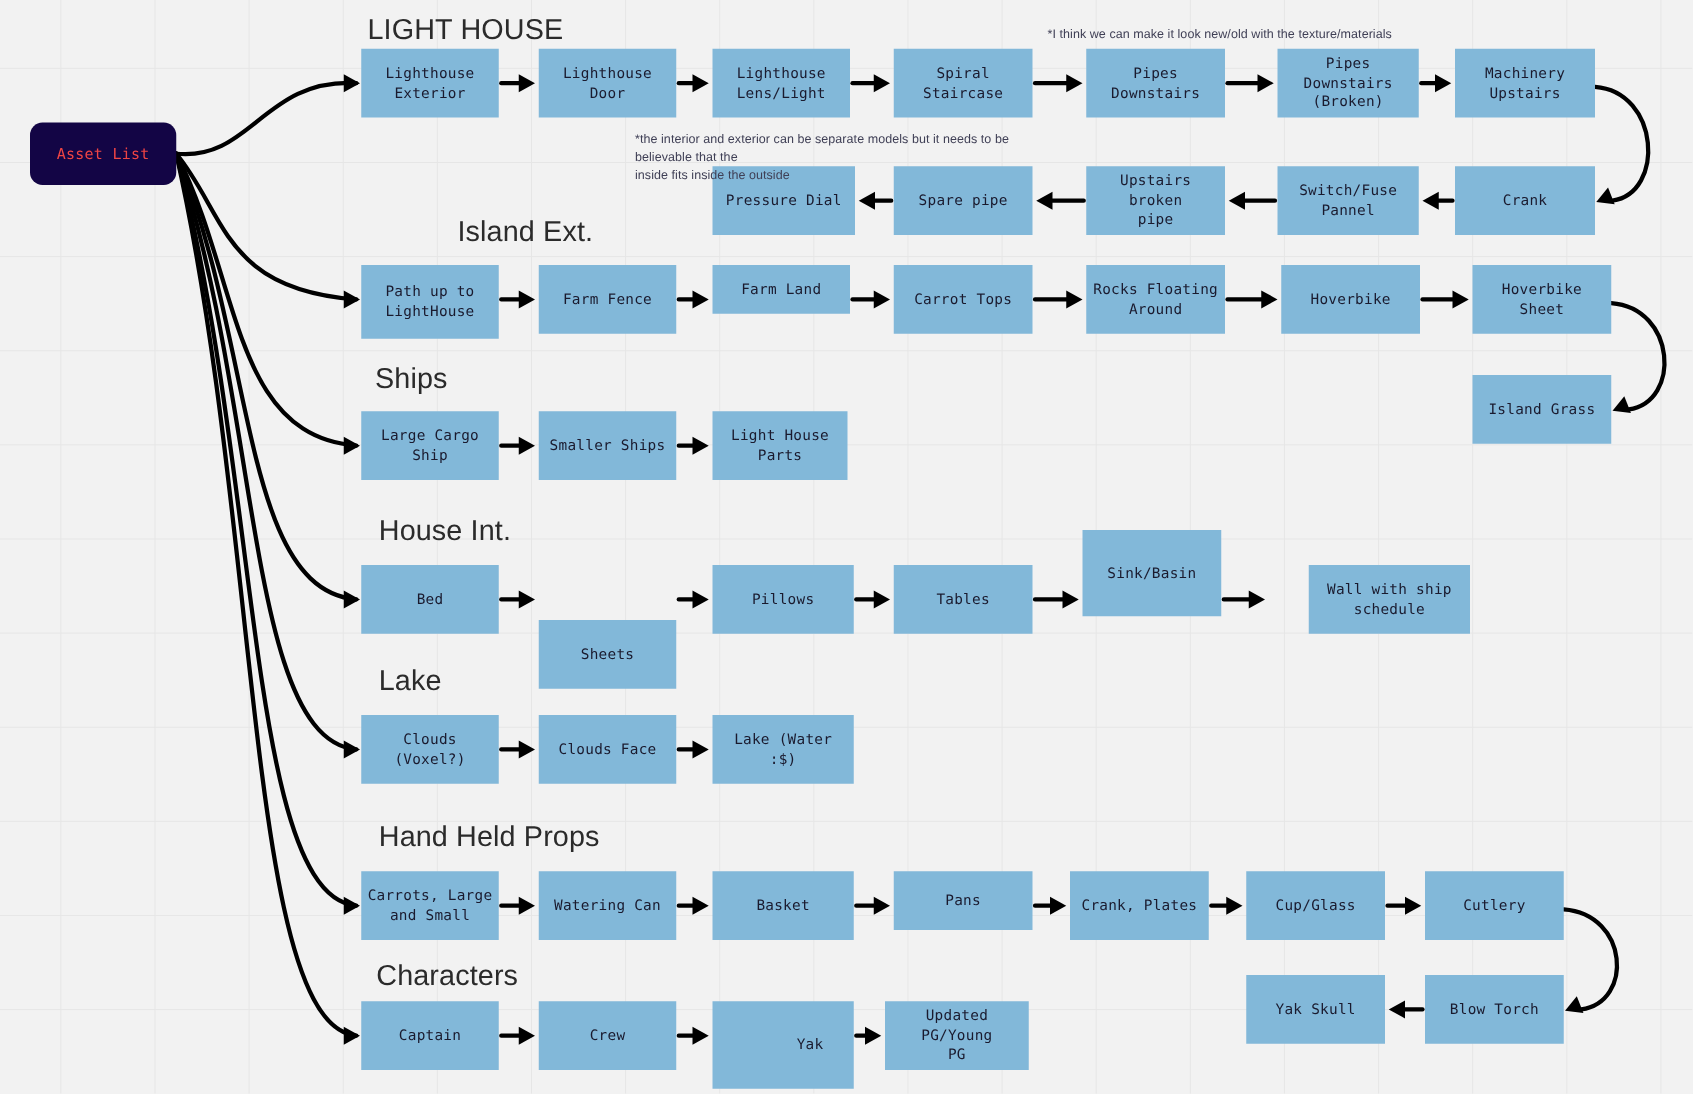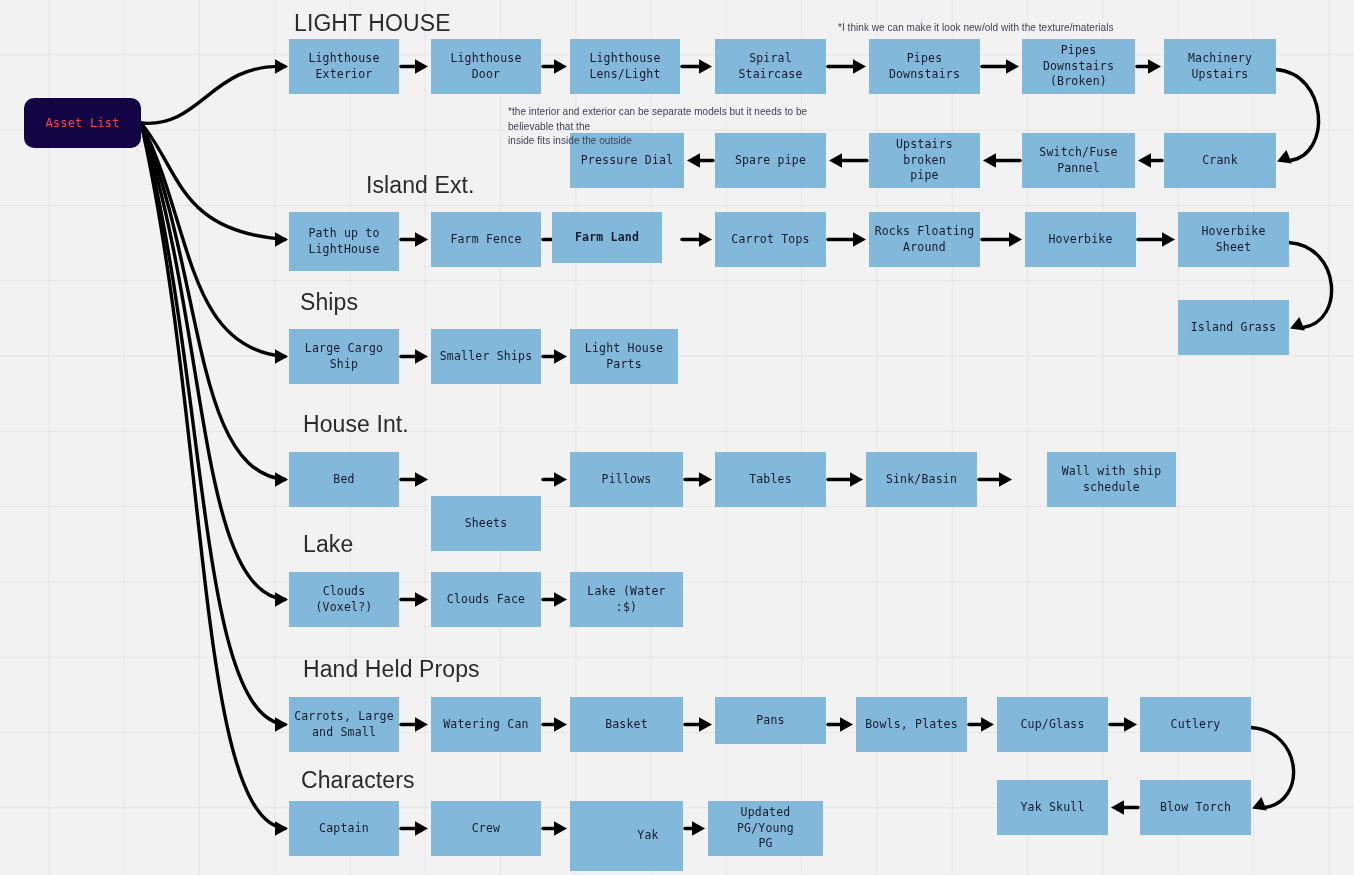--- a/index.html
+++ b/index.html
@@ -182,47 +182,47 @@
       <div class="node" style="left: 1164px; top: 133px; width: 112px; height: 55px;">Crank</div>
       <div class="node" style="left: 1022px; top: 133px; width: 113px; height: 55px;">Switch/Fuse
 Pannel</div>
       <div class="node" style="left: 869px; top: 133px; width: 111px; height: 55px;">Upstairs broken
 pipe</div>
       <div class="node" style="left: 715px; top: 133px; width: 111px; height: 55px;">Spare pipe</div>
       <div class="node" style="left: 570px; top: 133px; width: 114px; height: 55px;">Pressure Dial</div>
       <div class="node" style="left: 289px; top: 212px; width: 110px; height: 59px;">Path up to
 LightHouse</div>
       <div class="node" style="left: 431px; top: 212px; width: 110px; height: 55px;">Farm Fence</div>
-      <div class="node" style="left: 552px; top: 212px; width: 110px; height: 51px; font-weight: bold;">Farm Land</div>
+      <div class="node" style="left: 570px; top: 212px; width: 110px; height: 39px;">Farm Land</div>
       <div class="node" style="left: 715px; top: 212px; width: 111px; height: 55px;">Carrot Tops</div>
       <div class="node" style="left: 869px; top: 212px; width: 111px; height: 55px;">Rocks Floating
 Around</div>
       <div class="node" style="left: 1025px; top: 212px; width: 111px; height: 55px;">Hoverbike</div>
       <div class="node" style="left: 1178px; top: 212px; width: 111px; height: 55px;">Hoverbike Sheet</div>
       <div class="node" style="left: 1178px; top: 300px; width: 111px; height: 55px;">Island Grass</div>
       <div class="node" style="left: 289px; top: 329px; width: 110px; height: 55px;">Large Cargo Ship</div>
       <div class="node" style="left: 431px; top: 329px; width: 110px; height: 55px;">Smaller Ships</div>
       <div class="node" style="left: 570px; top: 329px; width: 108px; height: 55px;">Light House
 Parts</div>
       <div class="node" style="left: 289px; top: 452px; width: 110px; height: 55px;">Bed</div>
       <div class="node" style="left: 431px; top: 452px; width: 110px; height: 55px; margin-top: 44px;">Sheets</div>
       <div class="node" style="left: 570px; top: 452px; width: 113px; height: 55px;">Pillows</div>
       <div class="node" style="left: 715px; top: 452px; width: 111px; height: 55px;">Tables</div>
-      <div class="node" style="left: 866px; top: 452px; width: 111px; height: 55px;">Sink/Basin</div>
+      <div class="node" style="left: 866px; top: 424px; width: 111px; height: 69px;">Sink/Basin</div>
       <div class="node" style="left: 1047px; top: 452px; width: 129px; height: 55px;">Wall with ship
 schedule</div>
       <div class="node" style="left: 289px; top: 572px; width: 110px; height: 55px;">Clouds (Voxel?)</div>
       <div class="node" style="left: 431px; top: 572px; width: 110px; height: 55px;">Clouds Face</div>
       <div class="node" style="left: 570px; top: 572px; width: 113px; height: 55px;">Lake (Water :$)</div>
       <div class="node" style="left: 289px; top: 697px; width: 110px; height: 55px;">Carrots, Large
 and Small</div>
       <div class="node" style="left: 431px; top: 697px; width: 110px; height: 55px;">Watering Can</div>
       <div class="node" style="left: 570px; top: 697px; width: 113px; height: 55px;">Basket</div>
       <div class="node" style="left: 715px; top: 697px; width: 111px; height: 47px;">Pans</div>
-      <div class="node" style="left: 856px; top: 697px; width: 111px; height: 55px;">Bowls, Plates</div>
+      <div class="node" style="left: 856px; top: 697px; width: 111px; height: 55px;">Crank, Plates</div>
       <div class="node" style="left: 997px; top: 697px; width: 111px; height: 55px;">Cup/Glass</div>
       <div class="node" style="left: 1140px; top: 697px; width: 111px; height: 55px;">Cutlery</div>
       <div class="node" style="left: 1140px; top: 780px; width: 111px; height: 55px;">Blow Torch</div>
       <div class="node" style="left: 997px; top: 780px; width: 111px; height: 55px;">Yak Skull</div>
       <div class="node" style="left: 289px; top: 801px; width: 110px; height: 55px;">Captain</div>
       <div class="node" style="left: 431px; top: 801px; width: 110px; height: 55px;">Crew</div>
       <div class="node" style="left: 570px; top: 801px; width: 113px; height: 70px; padding-left: 48px;">Yak</div>
       <div class="node" style="left: 708px; top: 801px; width: 115px; height: 55px;">Updated PG/Young
 PG</div>
     </div>

